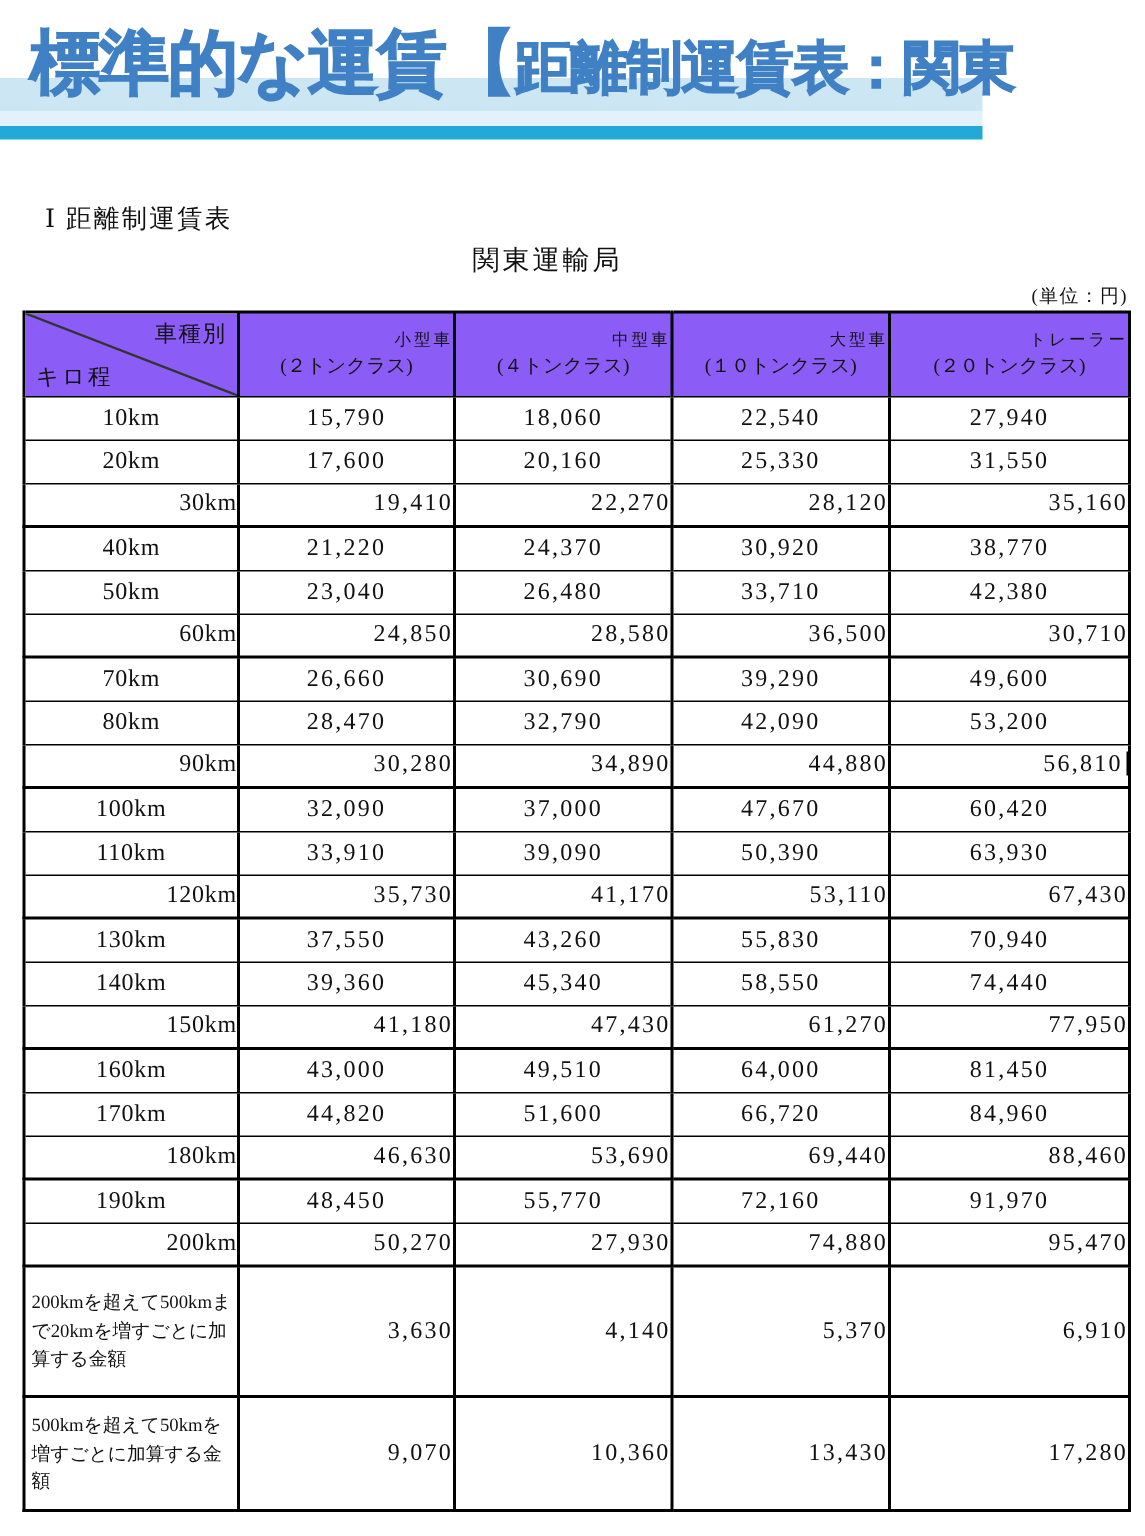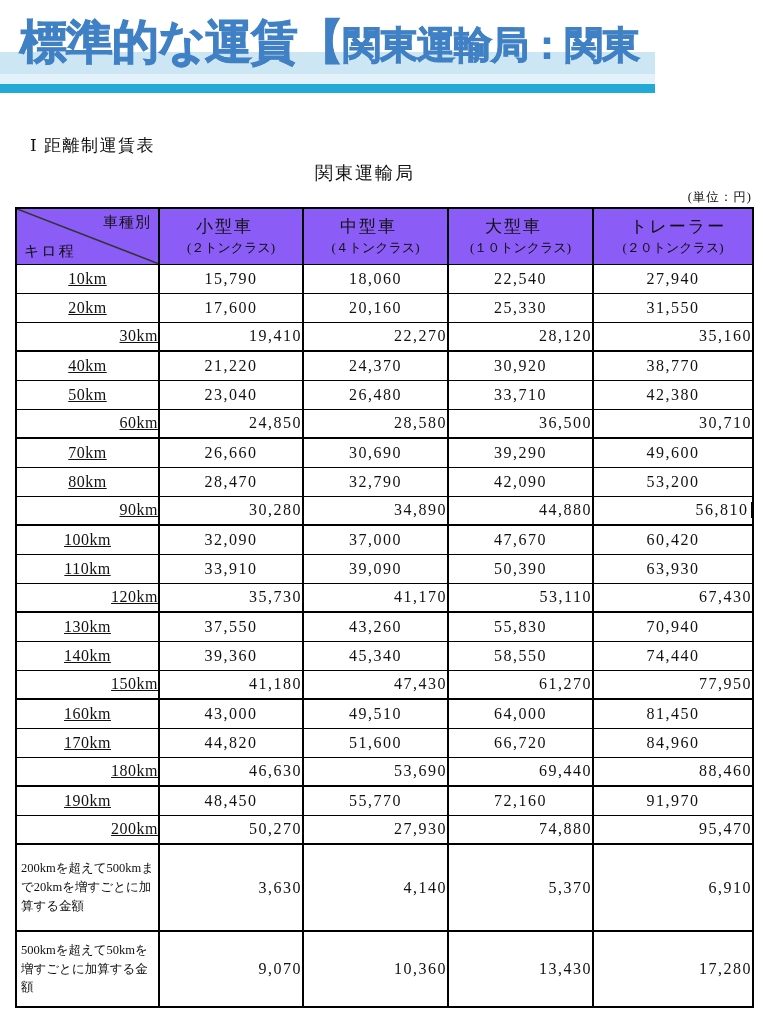--- a/index.html
+++ b/index.html
@@ -57,25 +57,25 @@
     vertical-align:middle;
   }
   thead tr { height:56px; }
   thead th { font-weight:normal; border-bottom-width:2px; background:#8b5cf6; }
 
   .corner { position:relative; }
   .corner svg { position:absolute; inset:0; width:100%; height:100%; display:block; }
   .corner-tr { position:absolute; top:4px; right:7px; font-size:15px; letter-spacing:1px; }
   .corner-bl { position:absolute; bottom:3px; left:7px; font-size:15px; letter-spacing:2px; }
 
-  .col-head .name { font-size:17px; letter-spacing:2px; text-align:left;padding-left:36px; }
+  .col-head .name { font-size:11px; letter-spacing:2px; text-align:right;padding-left:36px; }
   .col-head .cls  { font-size:13px; margin-top:1px; text-align:center; }
 
   tbody tr.data-row { height:29px; }
-  td.km-cell  { text-align:center; font-size:16px; letter-spacing:0.5px;text-decoration:underline; }
+  td.km-cell  { text-align:center; font-size:16px; letter-spacing:0.5px; }
   td.val-cell { text-align:center; font-size:16px; letter-spacing:1.5px; }
 
   tr.group-end td { border-bottom-width:2px;text-align:right; }
 
   tr.special-row td.special-label {
     font-size:12.5px; text-align:left; line-height:1.5;
     padding:4px 1px 4px 4px; letter-spacing:0;
   }
   tr.special-1 { height:87px; }
   tr.special-2 { height:76px; }
@@ -87,21 +87,21 @@
 </style>
 </head>
 <body>
 
 <div class="page">
 
   <div>
     <div class="band band-a"></div>
     <div class="band band-b"></div>
     <div class="band band-c"></div>
-    <h1 class="title"><span class="t-main">標準的な運賃【</span><span class="t-sub">関東運輸局：関東</span></h1>
+    <h1 class="title"><span class="t-main">標準的な運賃【</span><span class="t-sub">距離制運賃表：関東</span></h1>
   </div>
 
   <div class="section-heading">Ⅰ 距離制運賃表</div>
   <div class="table-title">関東運輸局</div>
   <div class="unit-note">(単位：円)</div>
 
   <table class="rate">
     <colgroup>
       <col style="width:143px">
         <col style="width:144px">

